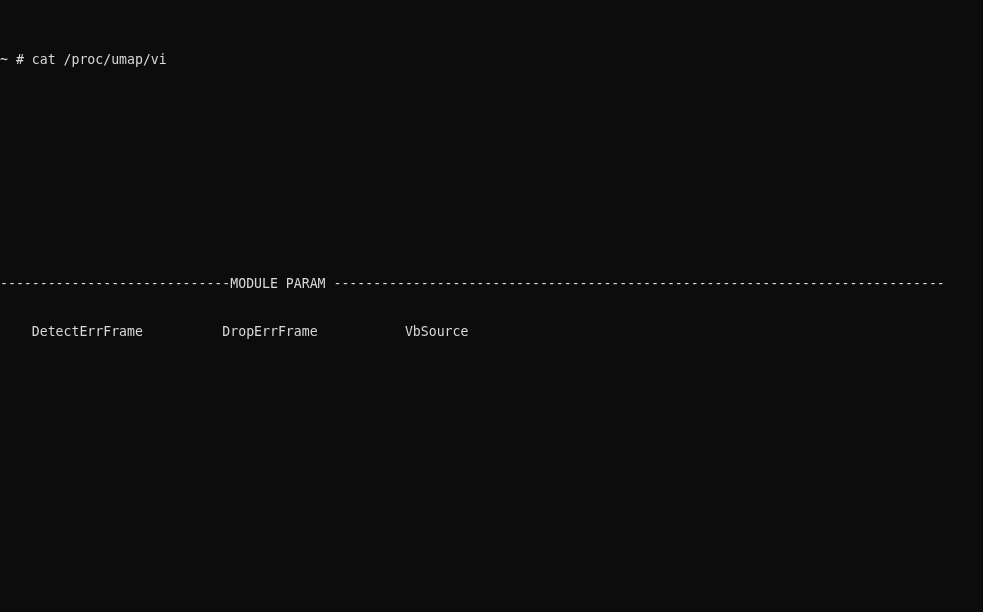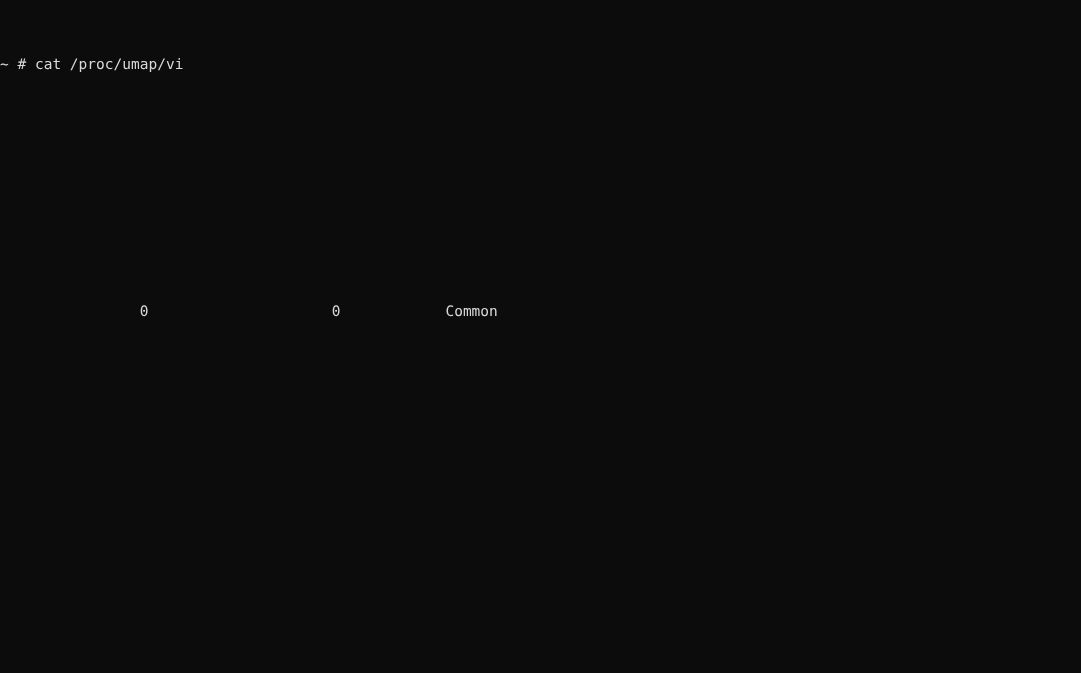--- a/index.html
+++ b/index.html
@@ -38,21 +38,22 @@
 <body style="background: rgb(12, 12, 12);">
 
 <div id="terminal" style="background: rgb(12, 12, 12); color: rgb(216, 216, 216);">
 
   <div class="line">~ # cat /proc/umap/vi</div>
   <div class="line blank"></div>
   <div class="line blank"></div>
   <div class="line blank"></div>
 
   
-  <div class="line">                0                     0            Common</div>
+  <div class="line">-----------------------------MODULE PARAM -----------------------------------------------------------------------------</div>
+  <div class="line">    DetectErrFrame          DropErrFrame           VbSource</div>
   <div class="line blank"></div>
 
   
   
 
   
   
   
   
   

